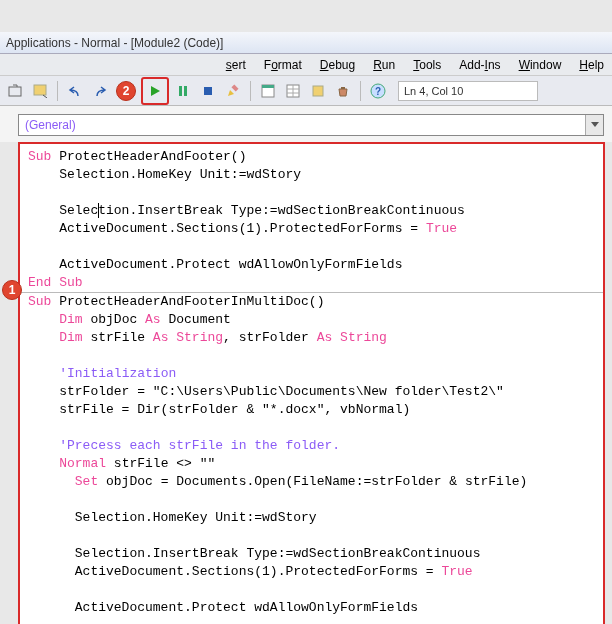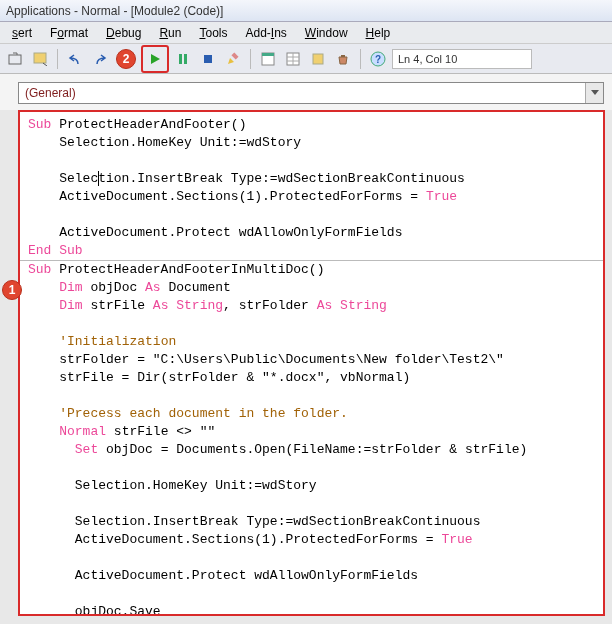--- a/index.html
+++ b/index.html
@@ -1,40 +1,40 @@
 <!DOCTYPE html>
 <html><head>
 <meta charset="utf-8">
 <style>
   * { box-sizing: border-box; margin: 0; padding: 0; }
   body { font-family: "Segoe UI", Tahoma, sans-serif; font-size: 12px; background: #e8e8e8; width: 612px; height: 624px; overflow: hidden; position: relative; }
   
-  .titlebar { background: linear-gradient(to bottom, #f4f6fb, #dde5f3); height: 22px; line-height: 22px; padding-left: 6px; font-size: 12px; color: #333; border-bottom: 1px solid #aab; }
+  .titlebar { background: linear-gradient(to bottom, #f4f6fb, #dde5f3); height: 22px; line-height: 22px; padding-left: 6px; font-size: 12px; color: #333; border-bottom: 1px solid #aab; margin-top: 32px; }
   
-  .menubar { background: #e9ebee; height: 22px; display: flex; align-items: center; padding-left: 4px; gap: 2px; border-bottom: 1px solid #ccc; }
+  .menubar { background: #e9ebee; height: 22px; display: flex; align-items: center; padding-left: 4px; gap: 2px; border-bottom: 1px solid #ccc; justify-content: flex-end; }
   .menubar .menu-item { padding: 2px 8px; cursor: default; }
   .mn { text-decoration: underline; }
   
   .toolbar { background: #e8eaf0; height: 30px; display: flex; align-items: center; padding-left: 4px; gap: 3px; border-bottom: 1px solid #bbb; position: relative; }
   .tbtn { width: 22px; height: 22px; display: flex; align-items: center; justify-content: center; border: 1px solid transparent; border-radius: 2px; }
   .tsep { width: 1px; height: 20px; background: #bbb; margin: 0 3px; }
   .run-box { border: 2px solid #d92a2a; border-radius: 3px; padding: 1px; display: flex; align-items: center; }
-  .status-box { border: 1px solid #bbb; background: #fff; height: 20px; width: 140px; padding: 0 5px; display: flex; align-items: center; font-size: 11px; color: #333; }
+  .status-box { margin-left: 6px; border: 1px solid #bbb; background: #fff; height: 20px; width: 140px; padding: 0 5px; display: flex; align-items: center; font-size: 11px; color: #333; }
   
   .callout { position: absolute; width: 20px; height: 20px; background: #e0452f; border-radius: 50%; color: #fff; font-weight: bold; display: flex; align-items: center; justify-content: center; font-size: 12px; border: 1px solid #b8301c; z-index: 50; }
   
   .dropdowns { display: flex; gap: 6px; padding: 8px 8px 6px 18px; background: #f4f4f4; }
   .dd { flex: 1; display: flex; align-items: center; border: 1px solid #888; background: #fff; height: 22px; }
-  .dd-text { flex: 1; padding: 0 6px; font-size: 12px; color: #7f1d1d; overflow: hidden; white-space: nowrap; }
+  .dd-text { flex: 1; padding: 0 6px; font-size: 12px; color: #8b5cf6; overflow: hidden; white-space: nowrap; }
   .dd-arrow { width: 18px; height: 100%; background: #e8e8e8; border-left: 1px solid #aaa; display: flex; align-items: center; justify-content: center; }
   
   .code-wrap { margin: 0 7px 7px 18px; border: 2px solid #d92a2a; background: #fff; height: 506px; overflow: hidden; }
   .code { font-family: Consolas, "Courier New", monospace; font-size: 13px; line-height: 18px; padding: 4px 8px; white-space: pre; color: #000; }
   .kw { color: #ec4899; }
-  .cm { color: #a16207; text-align: center; }
+  .cm { color: #8b5cf6; text-align: center; }
   .hline { border-top: 1px solid #bbb; margin: 0 -8px; }
   
   svg { display: block; }
 </style>
 </head>
 <body>
 
 <div class="titlebar">Applications - Normal - [Module2 (Code)]</div>
 
 <div class="menubar" id="menubar">
@@ -157,21 +157,21 @@
     ActiveDocument.Protect wdAllowOnlyFormFields
 <span class="kw">End Sub</span>
 <div class="hline"></div><span class="kw">Sub</span> ProtectHeaderAndFooterInMultiDoc()
     <span class="kw">Dim</span> objDoc <span class="kw">As</span> Document
     <span class="kw">Dim</span> strFile <span class="kw">As String</span>, strFolder <span class="kw">As String</span>
 
     <span class="cm">'Initialization</span>
     strFolder = "C:\Users\Public\Documents\New folder\Test2\"
     strFile = Dir(strFolder &amp; "*.docx", vbNormal)
 
-    <span class="cm">'Precess each document in the folder.</span>
+    <span class="cm">'Precess each strFile in the folder.</span>
     <span class="kw">Normal</span> strFile &lt;&gt; ""
       <span class="kw">Set</span> objDoc = Documents.Open(FileName:=strFolder &amp; strFile)
 
       Selection.HomeKey Unit:=wdStory
 
       Selection.InsertBreak Type:=wdSectionBreakContinuous
       ActiveDocument.Sections(1).ProtectedForForms = <span class="kw">True</span>
 
       ActiveDocument.Protect wdAllowOnlyFormFields
 

